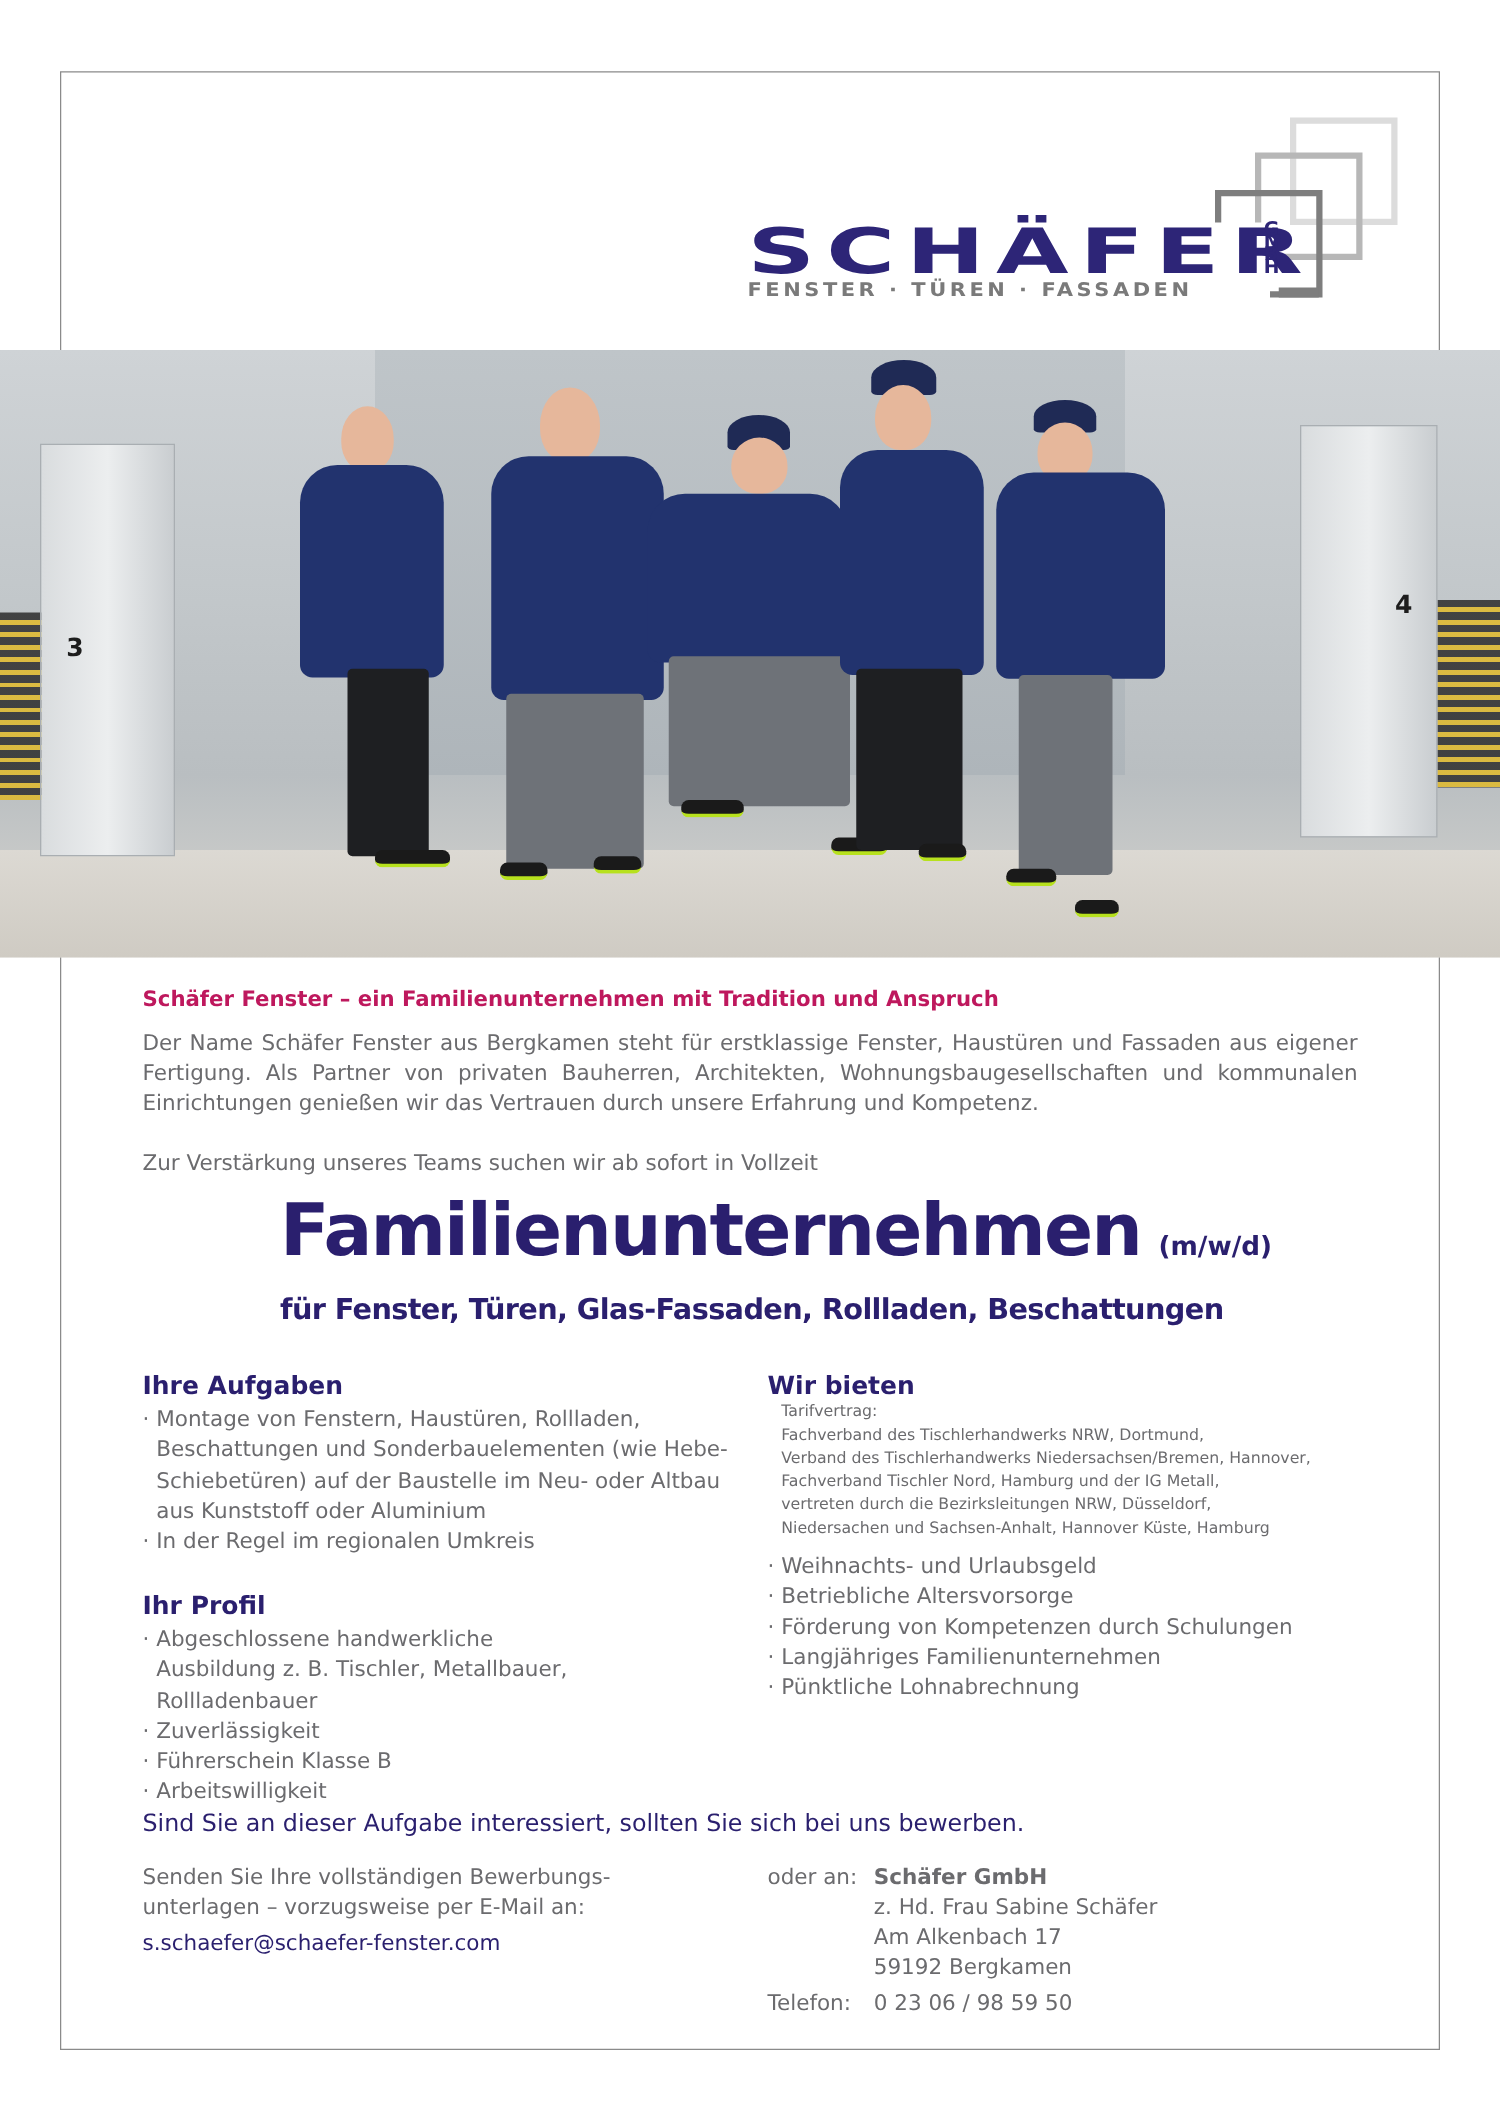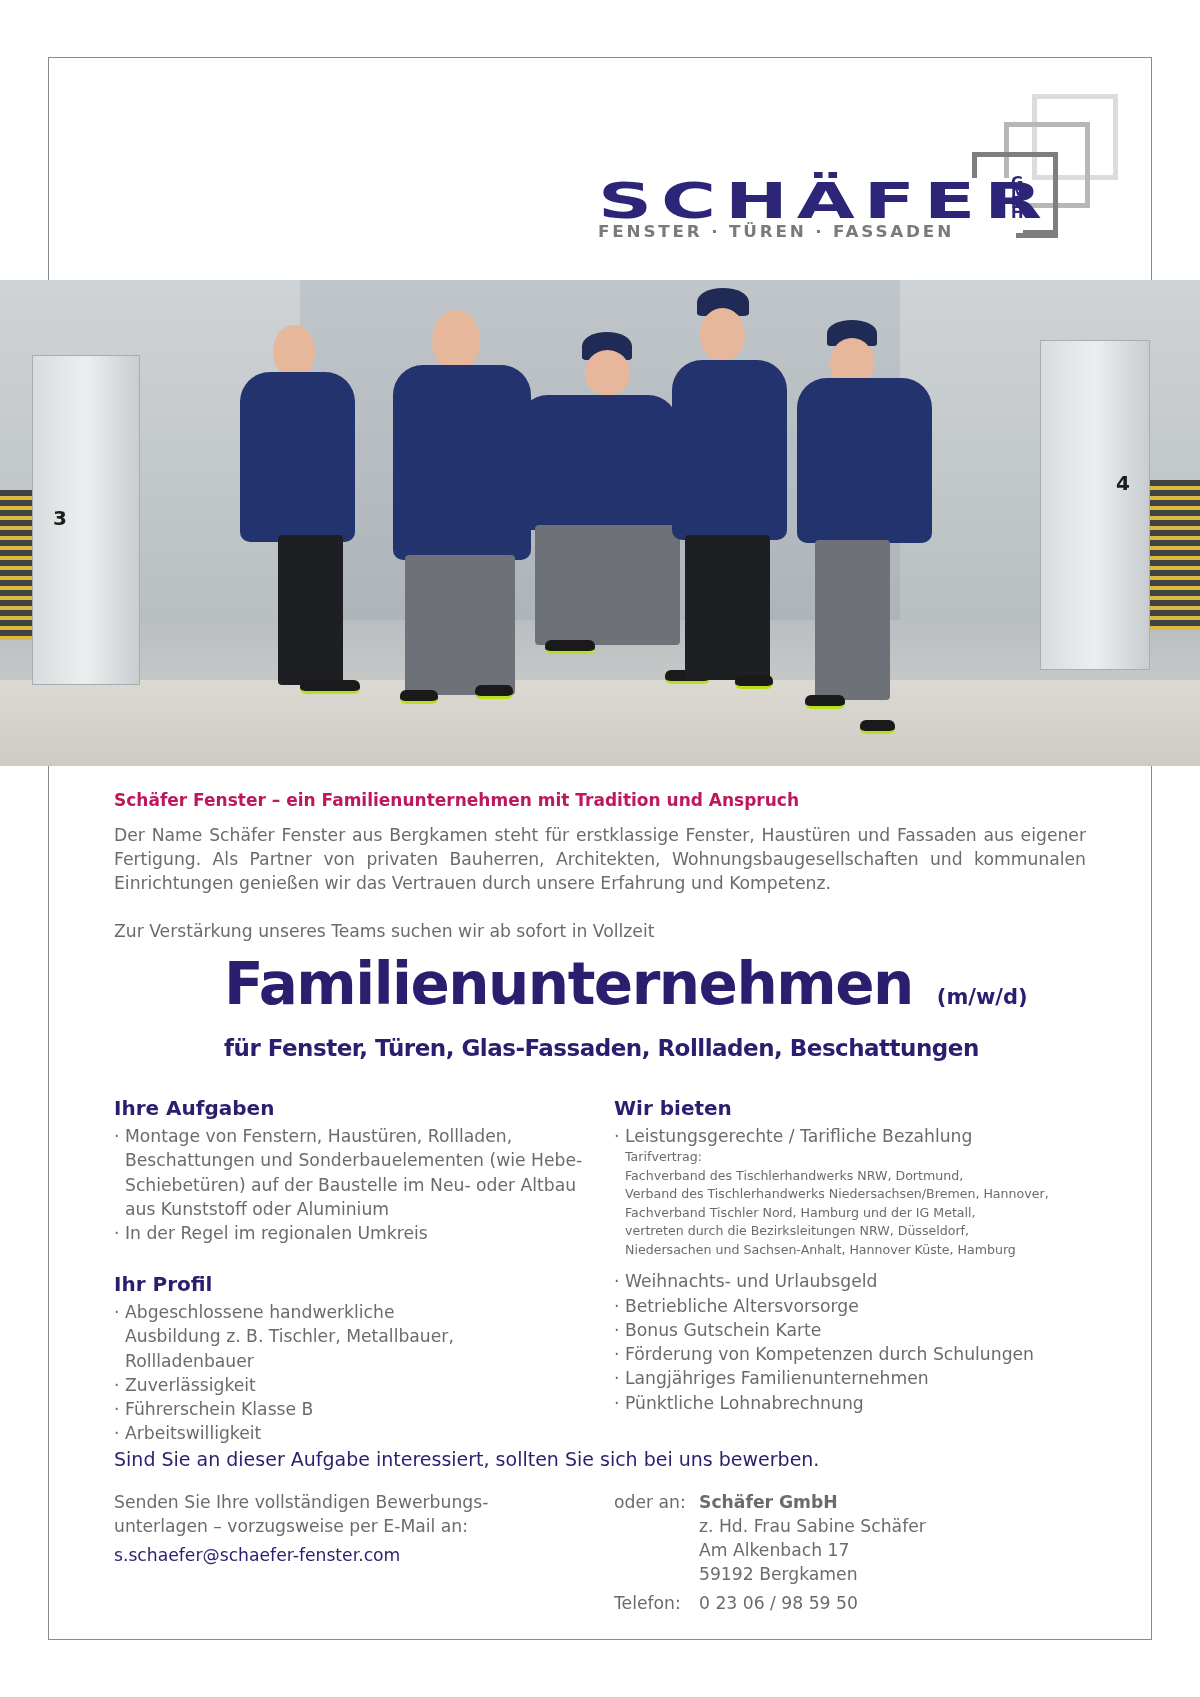--- a/index.html
+++ b/index.html
@@ -56,21 +56,21 @@
     .photo .pants.dark { background: #1e1f22; }
     .photo .shoe { position: absolute; height: 14px; background: #1a1a1a; border-radius: 6px; border-bottom: 3px solid #b7e11e; }
 
     
     .txt { position: absolute; line-height: 1.2; }
     .intro-title { left: 114px; top: 790px; font-size: 17px; font-weight: bold; color: #be185d; }
     .intro-body { left: 114px; top: 823px; width: 972px; font-size: 17.2px; color: #6b6b6e; text-align: justify; line-height: 24px; }
     .intro-search { left: 114px; top: 921px; font-size: 17.2px; color: #6b6b6e; }
 
     .job-title { left: 224px; top: 955px; font-size: 58px; font-weight: bold; color: #2a1f6e; letter-spacing: -1.5px; line-height: 1; }
-    .job-title .mwd { font-size: 21px; letter-spacing: 0; margin-left: 24px; }
+    .job-title .mwd { font-size: 21px; letter-spacing: 0; margin-left: 14px; }
     .job-sub { left: 224px; top: 1035px; font-size: 23px; font-weight: bold; color: #2a1f6e; letter-spacing: -0.5px; }
 
     .sec-h { font-size: 20px; font-weight: bold; color: #2a1f6e; }
     .list { list-style: none; }
     .list li { position: relative; padding-left: 11px; font-size: 17.2px; color: #6b6b6e; line-height: 24.3px; }
     .list li::before { content: "·"; position: absolute; left: 0; top: 0; }
     .tarif { font-size: 12.6px; line-height: 18.5px; color: #6b6b6e; padding-left: 11px; }
 
     .left-col { left: 114px; width: 470px; }
     .right-col { left: 614px; width: 500px; }
@@ -174,35 +174,31 @@
   <ul class="list" style="margin-top:4px;">
     <li style="padding-right:120px;">Abgeschlossene handwerkliche Ausbildung z. B. Tischler, Metallbauer, Rollladenbauer</li>
     <li>Zuverlässigkeit</li>
     <li>Führerschein Klasse B</li>
     <li>Arbeitswilligkeit</li>
   </ul>
 </div>
 
 <div class="txt right-col" style="top:1096px;">
   <div class="sec-h">Wir bieten</div>
-  <ul class="list" style="margin-top:4px;">
-    <li>Leistungsgerechte / Tarifliche Bezahlung</li>
-  </ul>
   <div class="tarif">
     <div>Tarifvertrag:</div>
     <div>Fachverband des Tischlerhandwerks NRW, Dortmund,</div>
     <div>Verband des Tischlerhandwerks Niedersachsen/Bremen, Hannover,</div>
     <div>Fachverband Tischler Nord, Hamburg und der IG Metall,</div>
     <div>vertreten durch die Bezirksleitungen NRW, Düsseldorf,</div>
     <div>Niedersachen und Sachsen-Anhalt, Hannover Küste, Hamburg</div>
   </div>
   <ul class="list" style="margin-top:10px;">
     <li>Weihnachts- und Urlaubsgeld</li>
     <li>Betriebliche Altersvorsorge</li>
-    <li>Bonus Gutschein Karte</li>
     <li>Förderung von Kompetenzen durch Schulungen</li>
     <li>Langjähriges Familienunternehmen</li>
     <li>Pünktliche Lohnabrechnung</li>
   </ul>
 </div>
 
 <div class="txt cta">Sind Sie an dieser Aufgabe interessiert, sollten Sie sich bei uns bewerben.</div>
 <div class="txt send">
   <div>Senden Sie Ihre vollständigen Bewerbungs-</div>
   <div>unterlagen – vorzugsweise per E-Mail an:</div>

